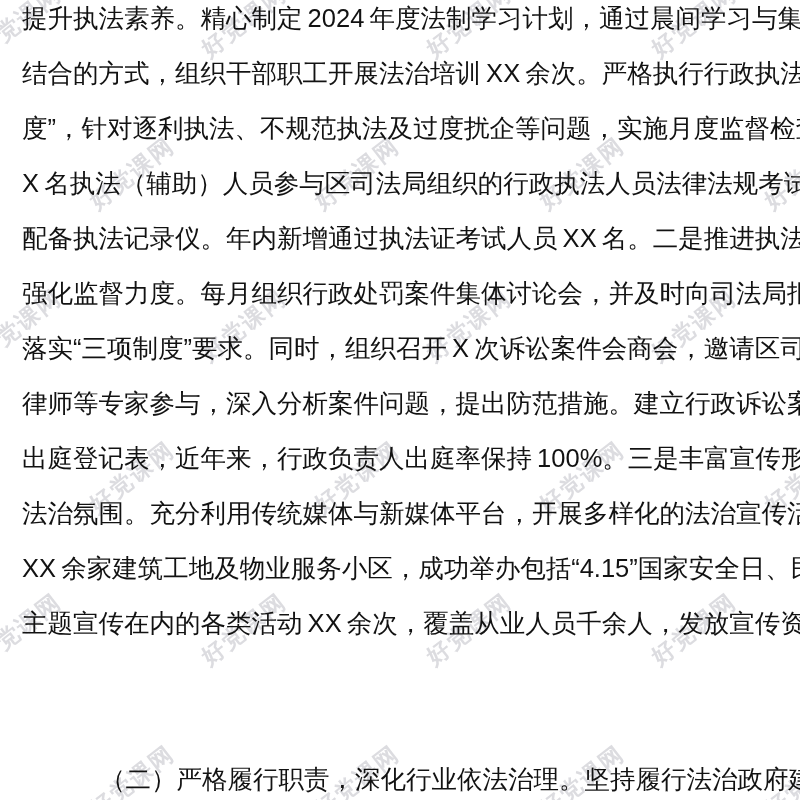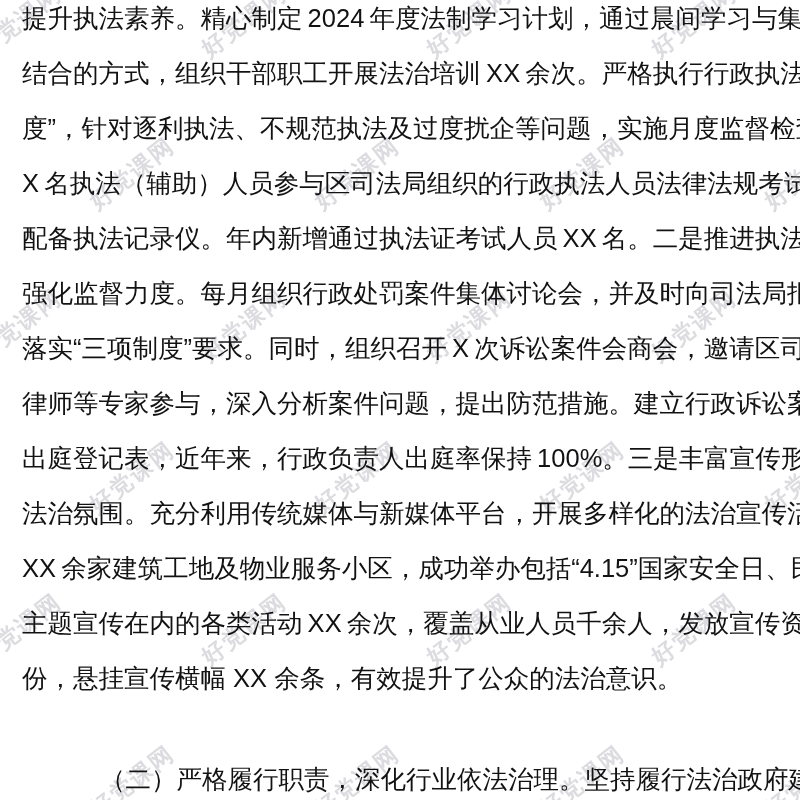--- a/index.html
+++ b/index.html
@@ -527,21 +527,20 @@
         <span>千</span>
         <span>余</span>
         <span>人</span>
         <span>，</span>
         <span>发</span>
         <span>放</span>
         <span>宣</span>
         <span>传</span>
         <span>资</span>
       </div>
-      <div class="doc-line last-of-par" id="line-13" style="top: 658px;">份，悬挂宣传横幅 XX 余条，有效提升了公众的法治意识。</div>
       <div class="doc-line justified indented" id="line-14" style="top: 759px;">
         <span>（</span>
         <span>二</span>
         <span>）</span>
         <span>严</span>
         <span>格</span>
         <span>履</span>
         <span>行</span>
         <span>职</span>
         <span>责</span>

